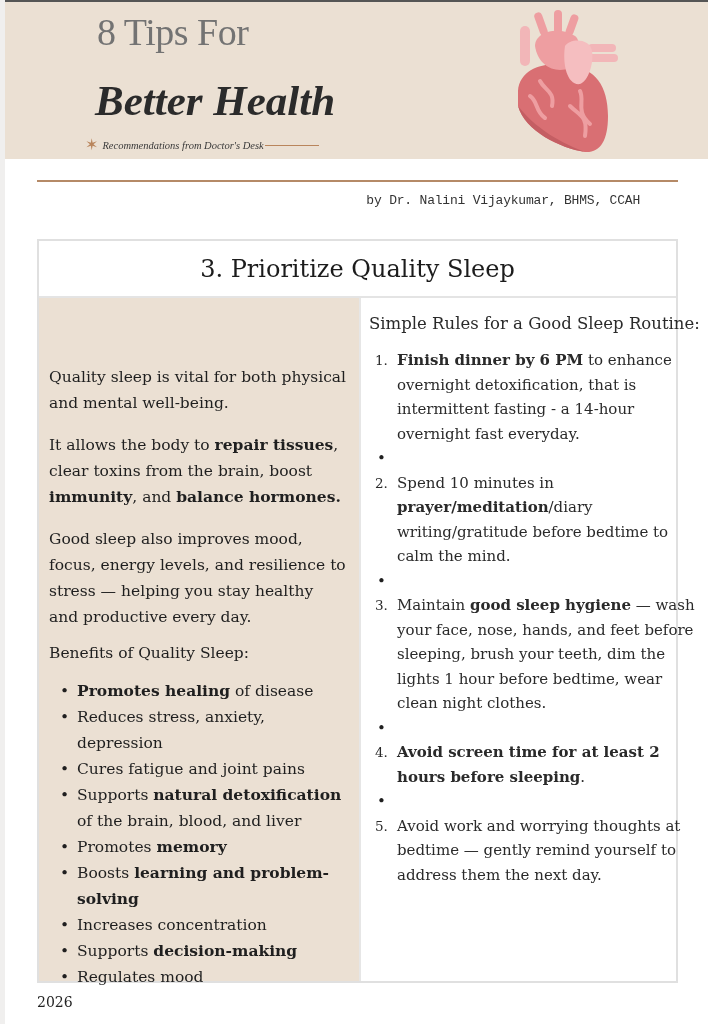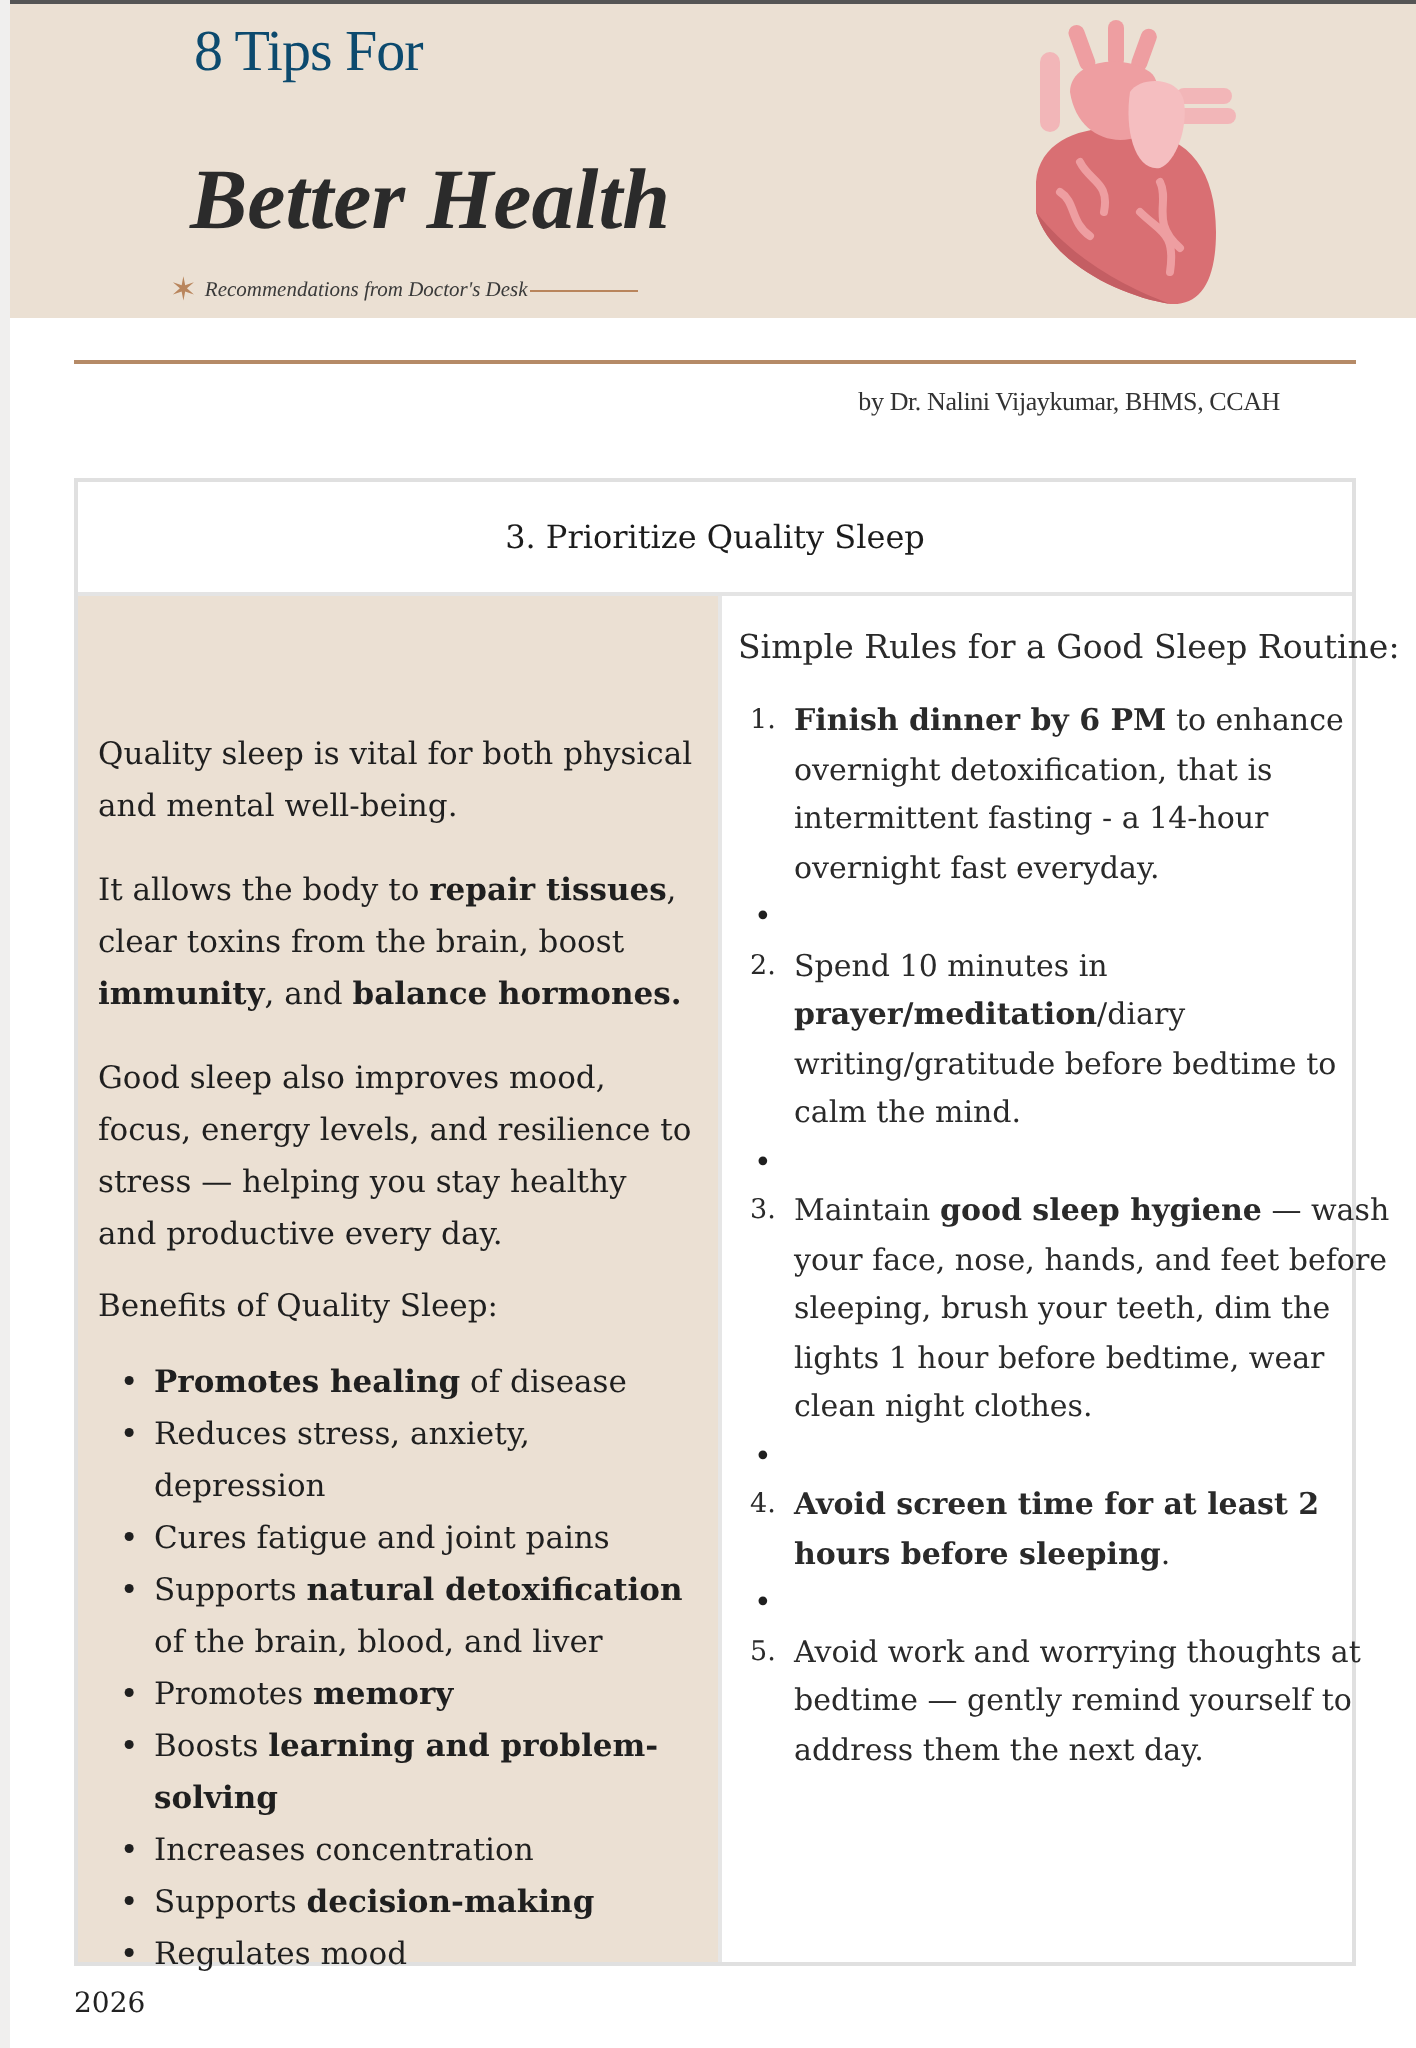--- a/index.html
+++ b/index.html
@@ -1,31 +1,31 @@
 <!DOCTYPE html>
 <html><head>
 <meta charset="utf-8">
 <style>
   * { box-sizing: border-box; margin: 0; padding: 0; }
   html, body { width: 708px; height: 1024px; background: #ffffff; overflow: hidden; }
   body { position: relative; font-family: "DejaVu Serif", serif; color: #1f1f1f; }
   .top-rule { position: absolute; left: 0; top: 0; width: 708px; height: 2px; background: #555; }
   .left-edge { position: absolute; left: 0; top: 0; width: 5px; height: 1024px; background: #f0efee; }
   .hero { position: absolute; left: 5px; top: 2px; width: 703px; height: 157px; background: #ebe0d3; }
-  .title-l1 { position: absolute; left: 92px; top: 8px; font-family: "Liberation Serif", serif; font-size: 29px; color: #0c4a6e; letter-spacing: -0.5px; }
+  .title-l1 { position: absolute; left: 92px; top: 8px; font-family: "Liberation Serif", serif; font-size: 38px; color: #737373; letter-spacing: -0.5px; }
   .title-l2 { position: absolute; left: 90px; top: 74px; font-family: "Liberation Serif", serif; font-style: italic; font-size: 43px; color: #2b2b2b; font-weight: bold; }
   .subtitle-row { position: absolute; left: 80px; top: 135px; display: flex; align-items: center; }
   .star { color: #b9855c; font-size: 16px; margin-right: 4px; line-height: 1; }
   .subtitle { font-family: "Liberation Serif", serif; font-style: italic; font-size: 10.5px; color: #3a3a3a; }
   .sub-line { width: 54px; height: 1px; background: #b9855c; margin-left: 1px; }
   .heart { position: absolute; left: 505px; top: 4px; width: 110px; height: 150px; }
   .divider { position: absolute; left: 37px; top: 180px; width: 641px; height: 2px; background: #b58a67; }
-  .byline { position: absolute; right: 68px; top: 193px; font-family: Liberation Serif, serif; font-size: 13px; color: #333; letter-spacing: -0.2px; margin-left: 24px; }
+  .byline { position: absolute; right: 68px; top: 193px; font-family: Liberation Mono, monospace; font-size: 13px; color: #333; letter-spacing: -0.2px; margin-left: 24px; }
   .card { position: absolute; left: 37px; top: 239px; width: 641px; height: 744px; border: 2px solid #e0e0e0; background: #fff; }
-  .card-title { position: absolute; left: 0; top: 0; width: 637px; height: 57px; display: flex; align-items: center; justify-content: center; font-size: 16px; color: #1c1c1c; border-bottom: 2px solid #e4e4e4; }
+  .card-title { position: absolute; left: 0; top: 0; width: 637px; height: 57px; display: flex; align-items: center; justify-content: center; font-size: 24px; color: #1c1c1c; border-bottom: 2px solid #e4e4e4; }
   .col-left { position: absolute; left: 0; top: 57px; width: 320px; height: 683px; background: #ebe0d3; padding: 50px 12px 0 10px; font-size: 15.5px; line-height: 26px; }
   .col-right { position: absolute; left: 322px; top: 57px; width: 353px; height: 683px; padding: 12px 8px 0 8px; font-size: 15px; line-height: 24.5px; }
   .col-divider { position: absolute; left: 320px; top: 57px; width: 2px; height: 683px; background: #e6e6e6; }
   p { margin-bottom: 10px; margin-top: 16px; }
   b { font-weight: bold; }
   ul.benefits { list-style: none; margin-top: 12px; }
   ul.benefits li { position: relative; padding-left: 28px; }
   ul.benefits li::before { content: "•"; position: absolute; left: 11px; }
   .rules-head { font-size: 16.5px; line-height: 28px; margin-bottom: 10px; color: #2a2a2a; }
   .rule { position: relative; padding-left: 28px; color: #2a2a2a; }

